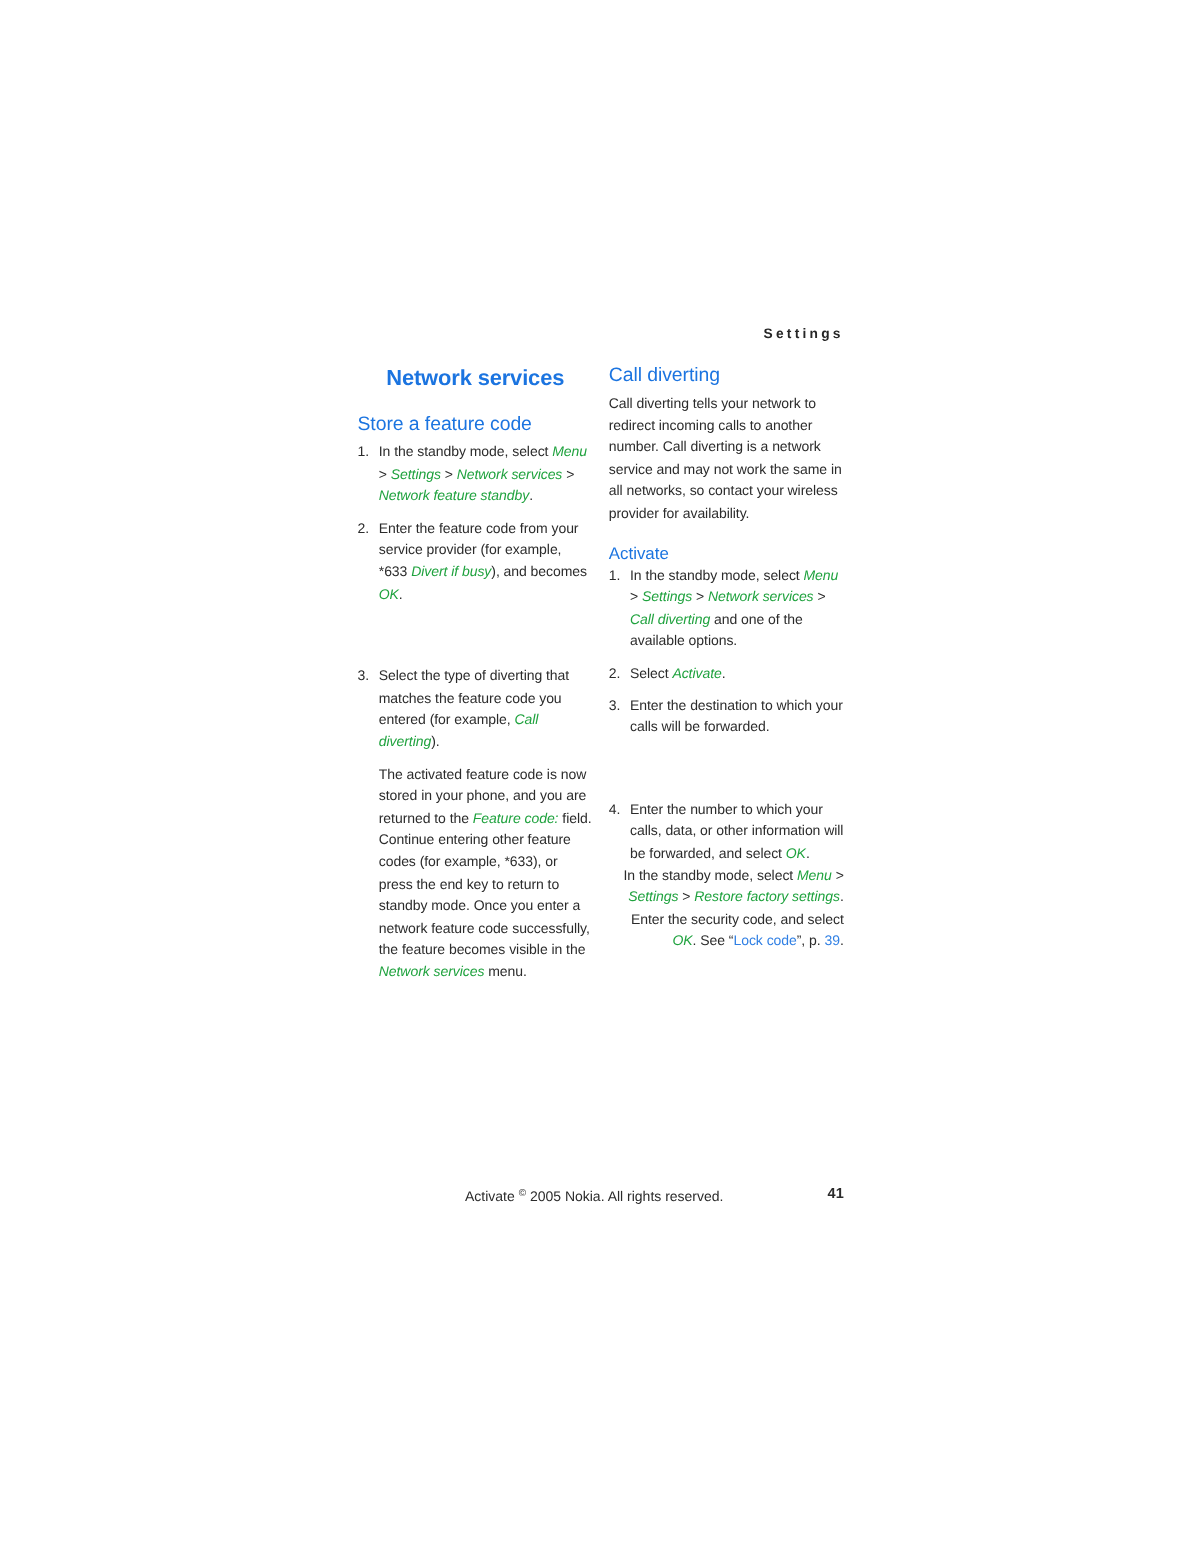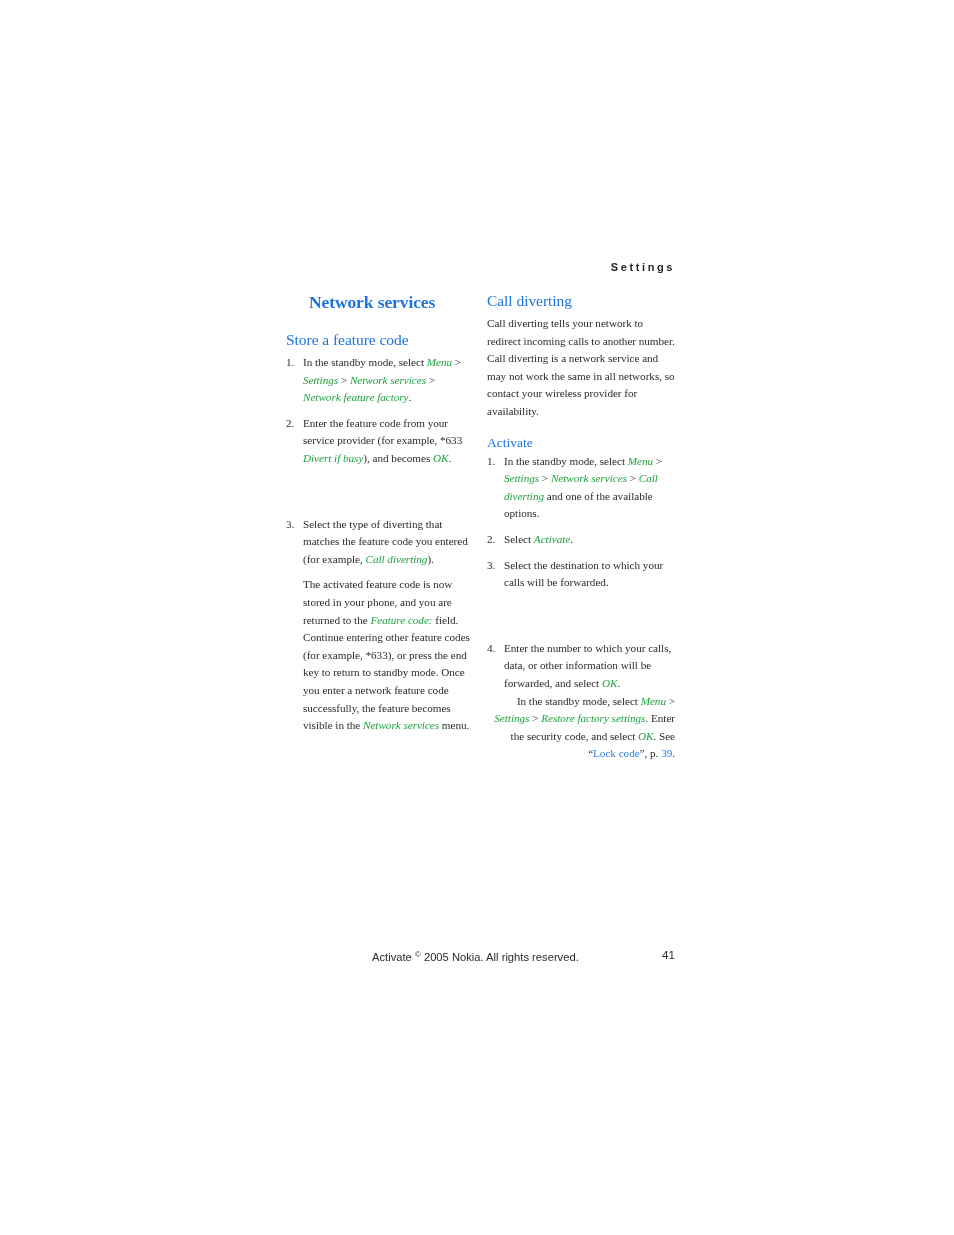--- a/index.html
+++ b/index.html
@@ -34,21 +34,20 @@
     font-weight: bold;
     letter-spacing: 2.6px;
     color: #262626;
   }
 
   
   .col {
     position: absolute;
     top: 292px;
     width: 188px;
-    font-family: Liberation Serif, serif;
   }
   .col-left  { left: 286px; }
   .col-right { left: 487px; }
 
   
   h1.chapter-title {
     margin: 0 0 9px 0;
     padding-left: 23px;
     font-size: 17.5px;
     font-weight: bold;
@@ -142,42 +141,42 @@
     font-size: 11.2px;
     line-height: 18px;
     color: #2b2b2b;
   }
   .folio {
     position: absolute;
     right: 0;
     top: 0;
     font-size: 11.6px;
     line-height: 18px;
-    font-weight: normal;
+    font-weight: bold;
     color: #2b2b2b;
   }
   sup.copy { font-size: 8px; vertical-align: 4px; }
 </style>
 </head>
 <body>
 
 <div class="page">
 
   <div class="running-head">Settings</div>
 
   <div class="col col-left">
 
     <h1 class="chapter-title">Network services</h1>
 
 
     <h2 class="section-title">Store a feature code</h2>
 
     <ol class="steps">
 
-      <li><span>In the standby mode, select </span><span class="ui">Menu</span><span class="sep"> &gt; </span><span class="ui">Settings</span><span class="sep"> &gt; </span><span class="ui">Network services</span><span class="sep"> &gt; </span><span class="ui">Network feature factory</span><span>.</span></li>
+      <li><span>In the standby mode, select </span><span class="ui">Menu</span><span class="sep"> &gt; </span><span class="ui">Settings</span><span class="sep"> &gt; </span><span class="ui">Network services</span><span class="sep"> &gt; </span><span class="ui">Network feature standby</span><span>.</span></li>
 
       <li><span>Enter the feature code from your service provider (for example, *633 </span><span class="ui">Divert if busy</span><span>), and becomes </span><span class="ui">OK</span><span>.</span></li>
 
       <li><span>Select the type of diverting that matches the feature code you entered (for example, </span><span class="ui">Call diverting</span><span>).</span>
         <p class="cont"><span>The activated feature code is now stored in your phone, and you are returned to the </span><span class="ui">Feature code:</span><span> field. Continue entering other feature codes (for example, *633), or press the end key to return to standby mode. Once you enter a network feature code successfully, the feature becomes visible in the </span><span class="ui">Network services</span><span> menu.</span></p>
       </li>
 
     </ol>
   </div>
 
@@ -188,21 +187,21 @@
     <p class="body">Call diverting tells your network to redirect incoming calls to another number. Call diverting is a network service and may not work the same in all networks, so contact your wireless provider for availability.</p>
 
     <h3 class="sub-title">Activate</h3>
 
     <ol class="steps">
 
       <li><span>In the standby mode, select </span><span class="ui">Menu</span><span class="sep"> &gt; </span><span class="ui">Settings</span><span class="sep"> &gt; </span><span class="ui">Network services</span><span class="sep"> &gt; </span><span class="ui">Call diverting</span><span> and one of the available options.</span></li>
 
       <li><span>Select </span><span class="ui">Activate</span><span>.</span></li>
 
-      <li><span>Select the destination to which your calls will be forwarded.</span></li>
+      <li><span>Enter the destination to which your calls will be forwarded.</span></li>
 
       <li><span>Enter the number to which your calls, data, or other information will be forwarded, and select </span><span class="ui">OK</span><span>.</span></li>
 
     </ol>
 
 
 
     <p class="body"><span>In the standby mode, select </span><span class="ui">Menu</span><span class="sep"> &gt; </span><span class="ui">Settings</span><span class="sep"> &gt; </span><span class="ui">Restore factory settings</span><span>. Enter the security code, and select </span><span class="ui">OK</span><span>. See “</span><span class="xref">Lock code</span><span>”, p. </span><span class="xref">39</span><span>.</span></p>
 
   </div>

